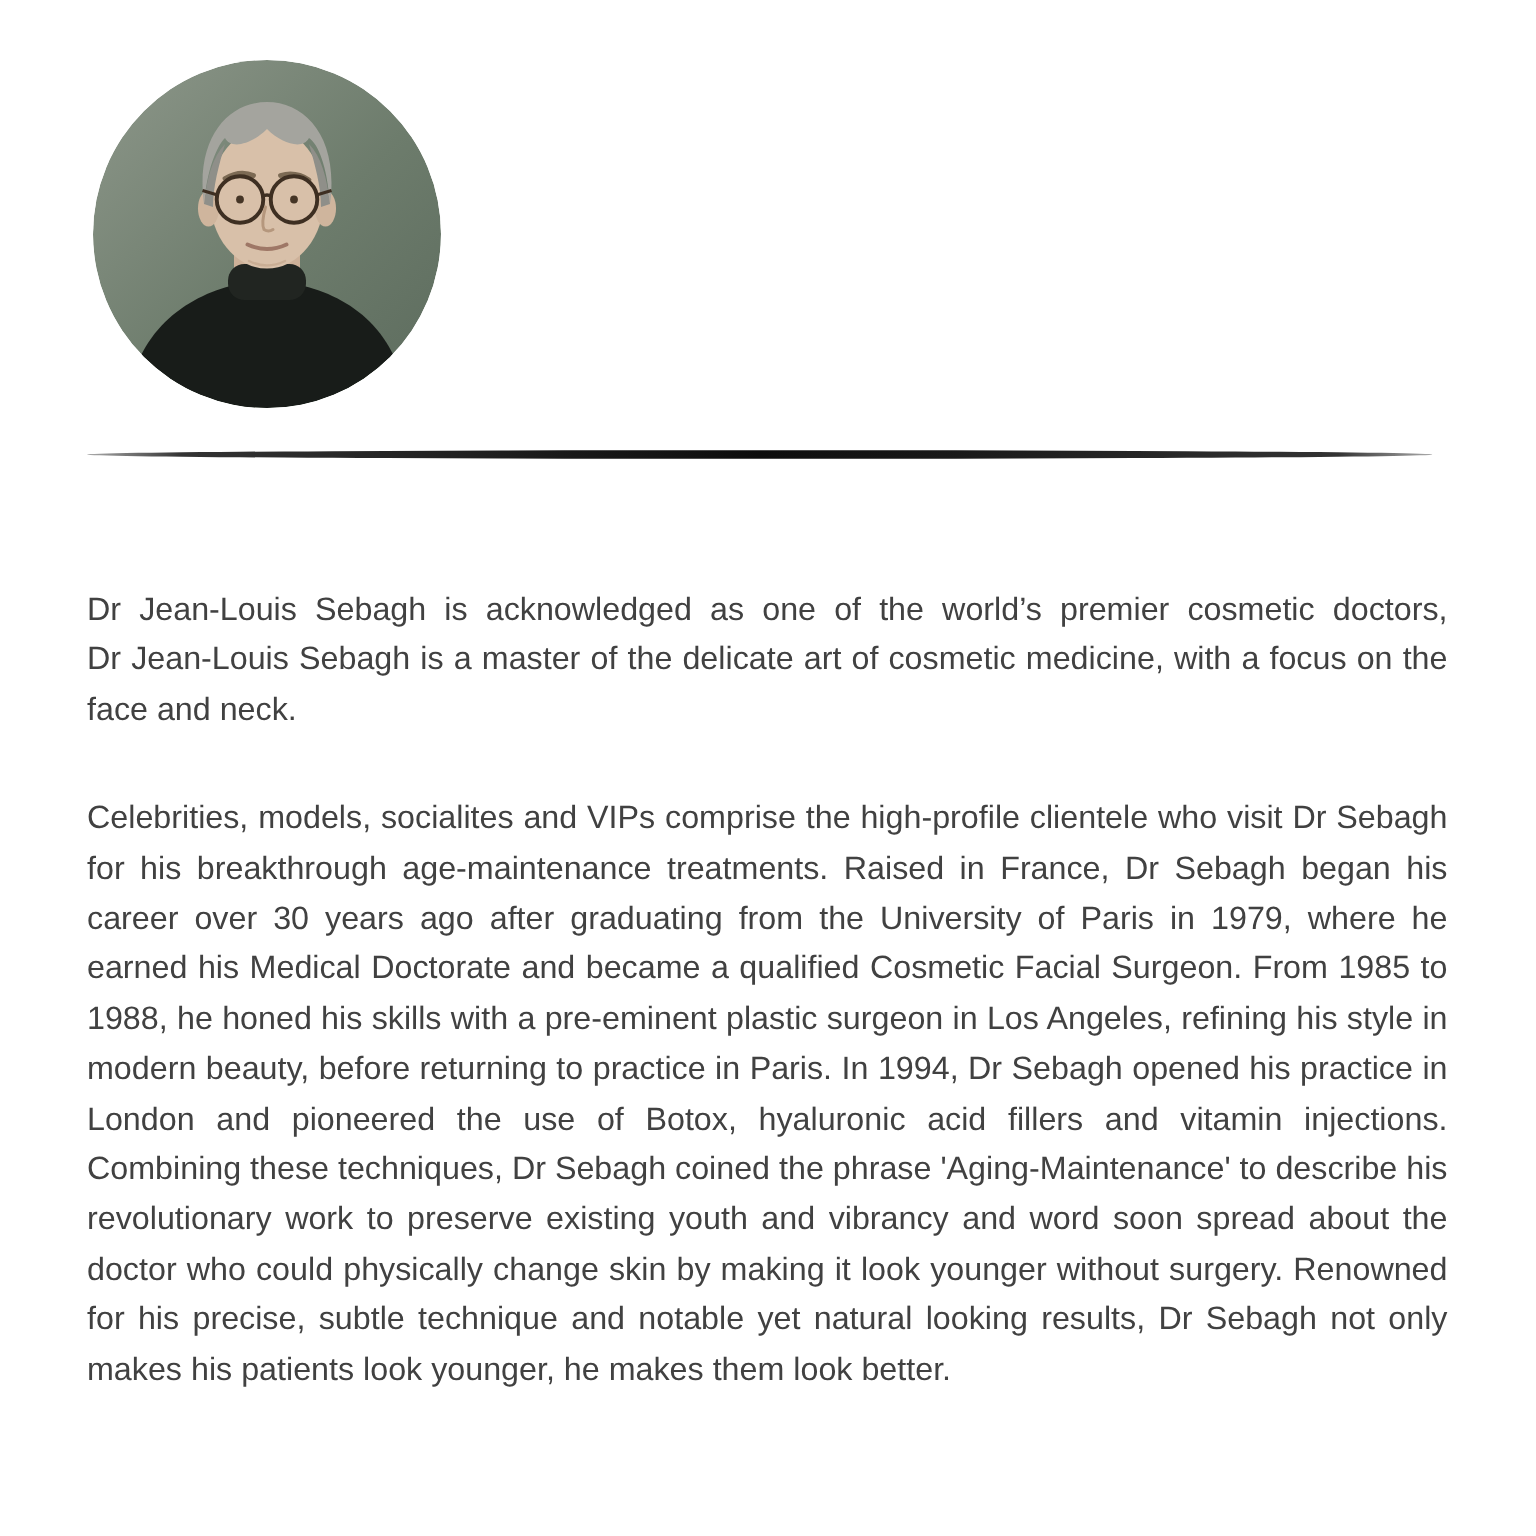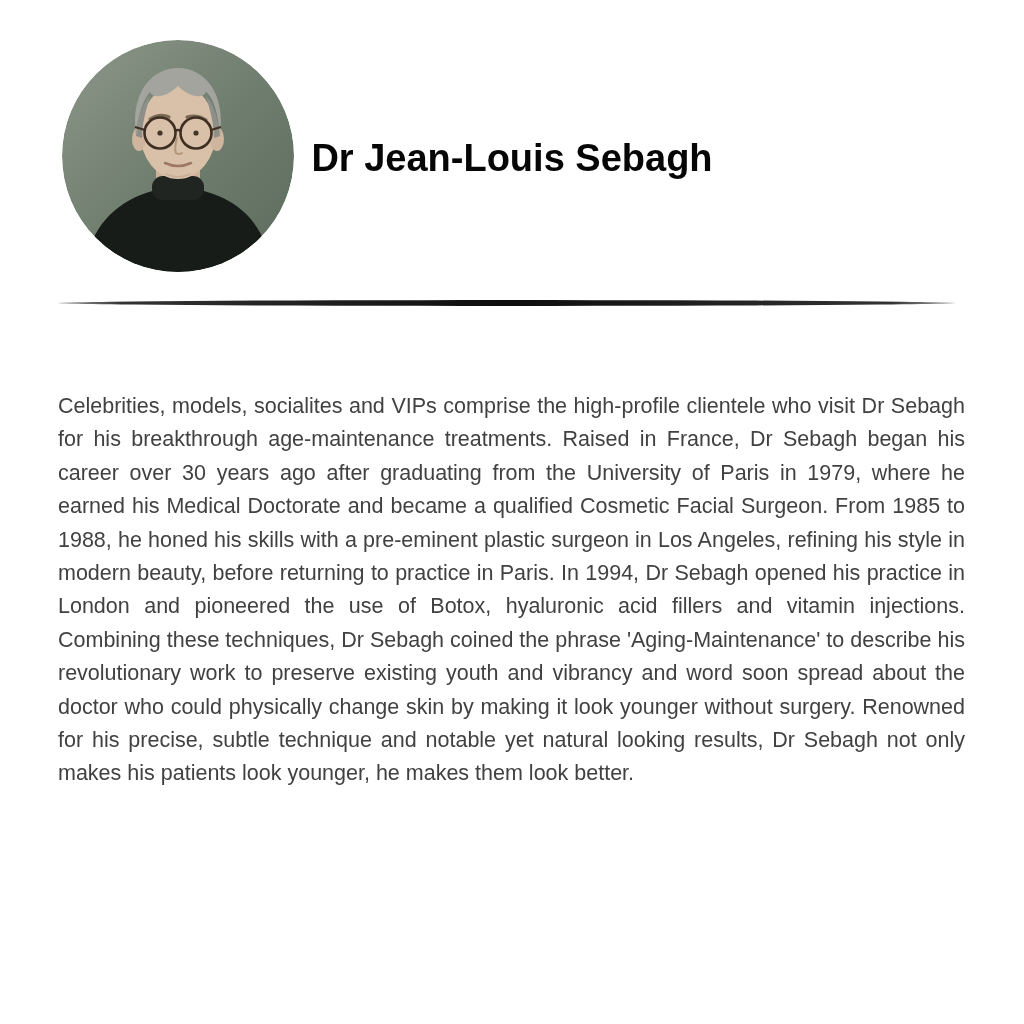--- a/index.html
+++ b/index.html
@@ -106,34 +106,34 @@
 
         <path d="M115 98 q-3 11 -1 15 q3 2 6 0" stroke="#b5977d" stroke-width="2" fill="none" stroke-linecap="round"></path>
 
         <path d="M103 123 q13 6 26 0" stroke="#9e7766" stroke-width="2.6" fill="none" stroke-linecap="round"></path>
 
         <path d="M104 134 q12 6 24 0" stroke="#c3a78d" stroke-width="1.6" fill="none" stroke-linecap="round" opacity="0.7"></path>
       </g>
     </svg>
   </div>
 
-  <h1 class="page-title">Dr Jean-Louis Sebagh</h1>
 
   <div class="divider">
     <svg viewBox="0 0 897 12" preserveAspectRatio="none" xmlns="http://www.w3.org/2000/svg">
       <defs>
         <linearGradient id="dividerGrad" x1="0" y1="0" x2="1" y2="0">
           <stop offset="0" stop-color="#aaaaaa"></stop>
           <stop offset="0.07" stop-color="#333333"></stop>
           <stop offset="0.5" stop-color="#0d0d0d"></stop>
           <stop offset="0.93" stop-color="#333333"></stop>
           <stop offset="1" stop-color="#aaaaaa"></stop>
         </linearGradient>
       </defs>
       <ellipse cx="448.5" cy="6" rx="448.5" ry="2.9" fill="url(#dividerGrad)"></ellipse>
     </svg>
   </div>
 
   <div class="bio">
+    <p>Dr&nbsp;Jean-Louis&nbsp;Sebagh is acknowledged as one of the world’s premier cosmetic doctors, Dr&nbsp;Jean-Louis&nbsp;Sebagh is a master of the delicate art of cosmetic medicine, with a focus on the face and neck.</p>
     <p>Celebrities, models, socialites and VIPs comprise the high-profile clientele who visit Dr&nbsp;Sebagh for his breakthrough age-maintenance treatments. Raised in France, Dr&nbsp;Sebagh began his career over 30 years ago after graduating from the University of Paris in 1979, where he earned his Medical Doctorate and became a qualified Cosmetic Facial Surgeon. From 1985 to 1988, he honed his skills with a pre-eminent plastic surgeon in Los Angeles, refining his style in modern beauty, before returning to practice in Paris. In 1994, Dr&nbsp;Sebagh opened his practice in London and pioneered the use of Botox, hyaluronic acid fillers and vitamin injections. Combining these techniques, Dr&nbsp;Sebagh coined the phrase 'Aging-Maintenance' to describe his revolutionary work to preserve existing youth and vibrancy and word soon spread about the doctor who could physically change skin by making it look younger without surgery. Renowned for his precise, subtle technique and notable yet natural looking results, Dr&nbsp;Sebagh not only makes his patients look younger, he makes them look better.</p>
   </div>
 
 </div>
 
 </body></html>

